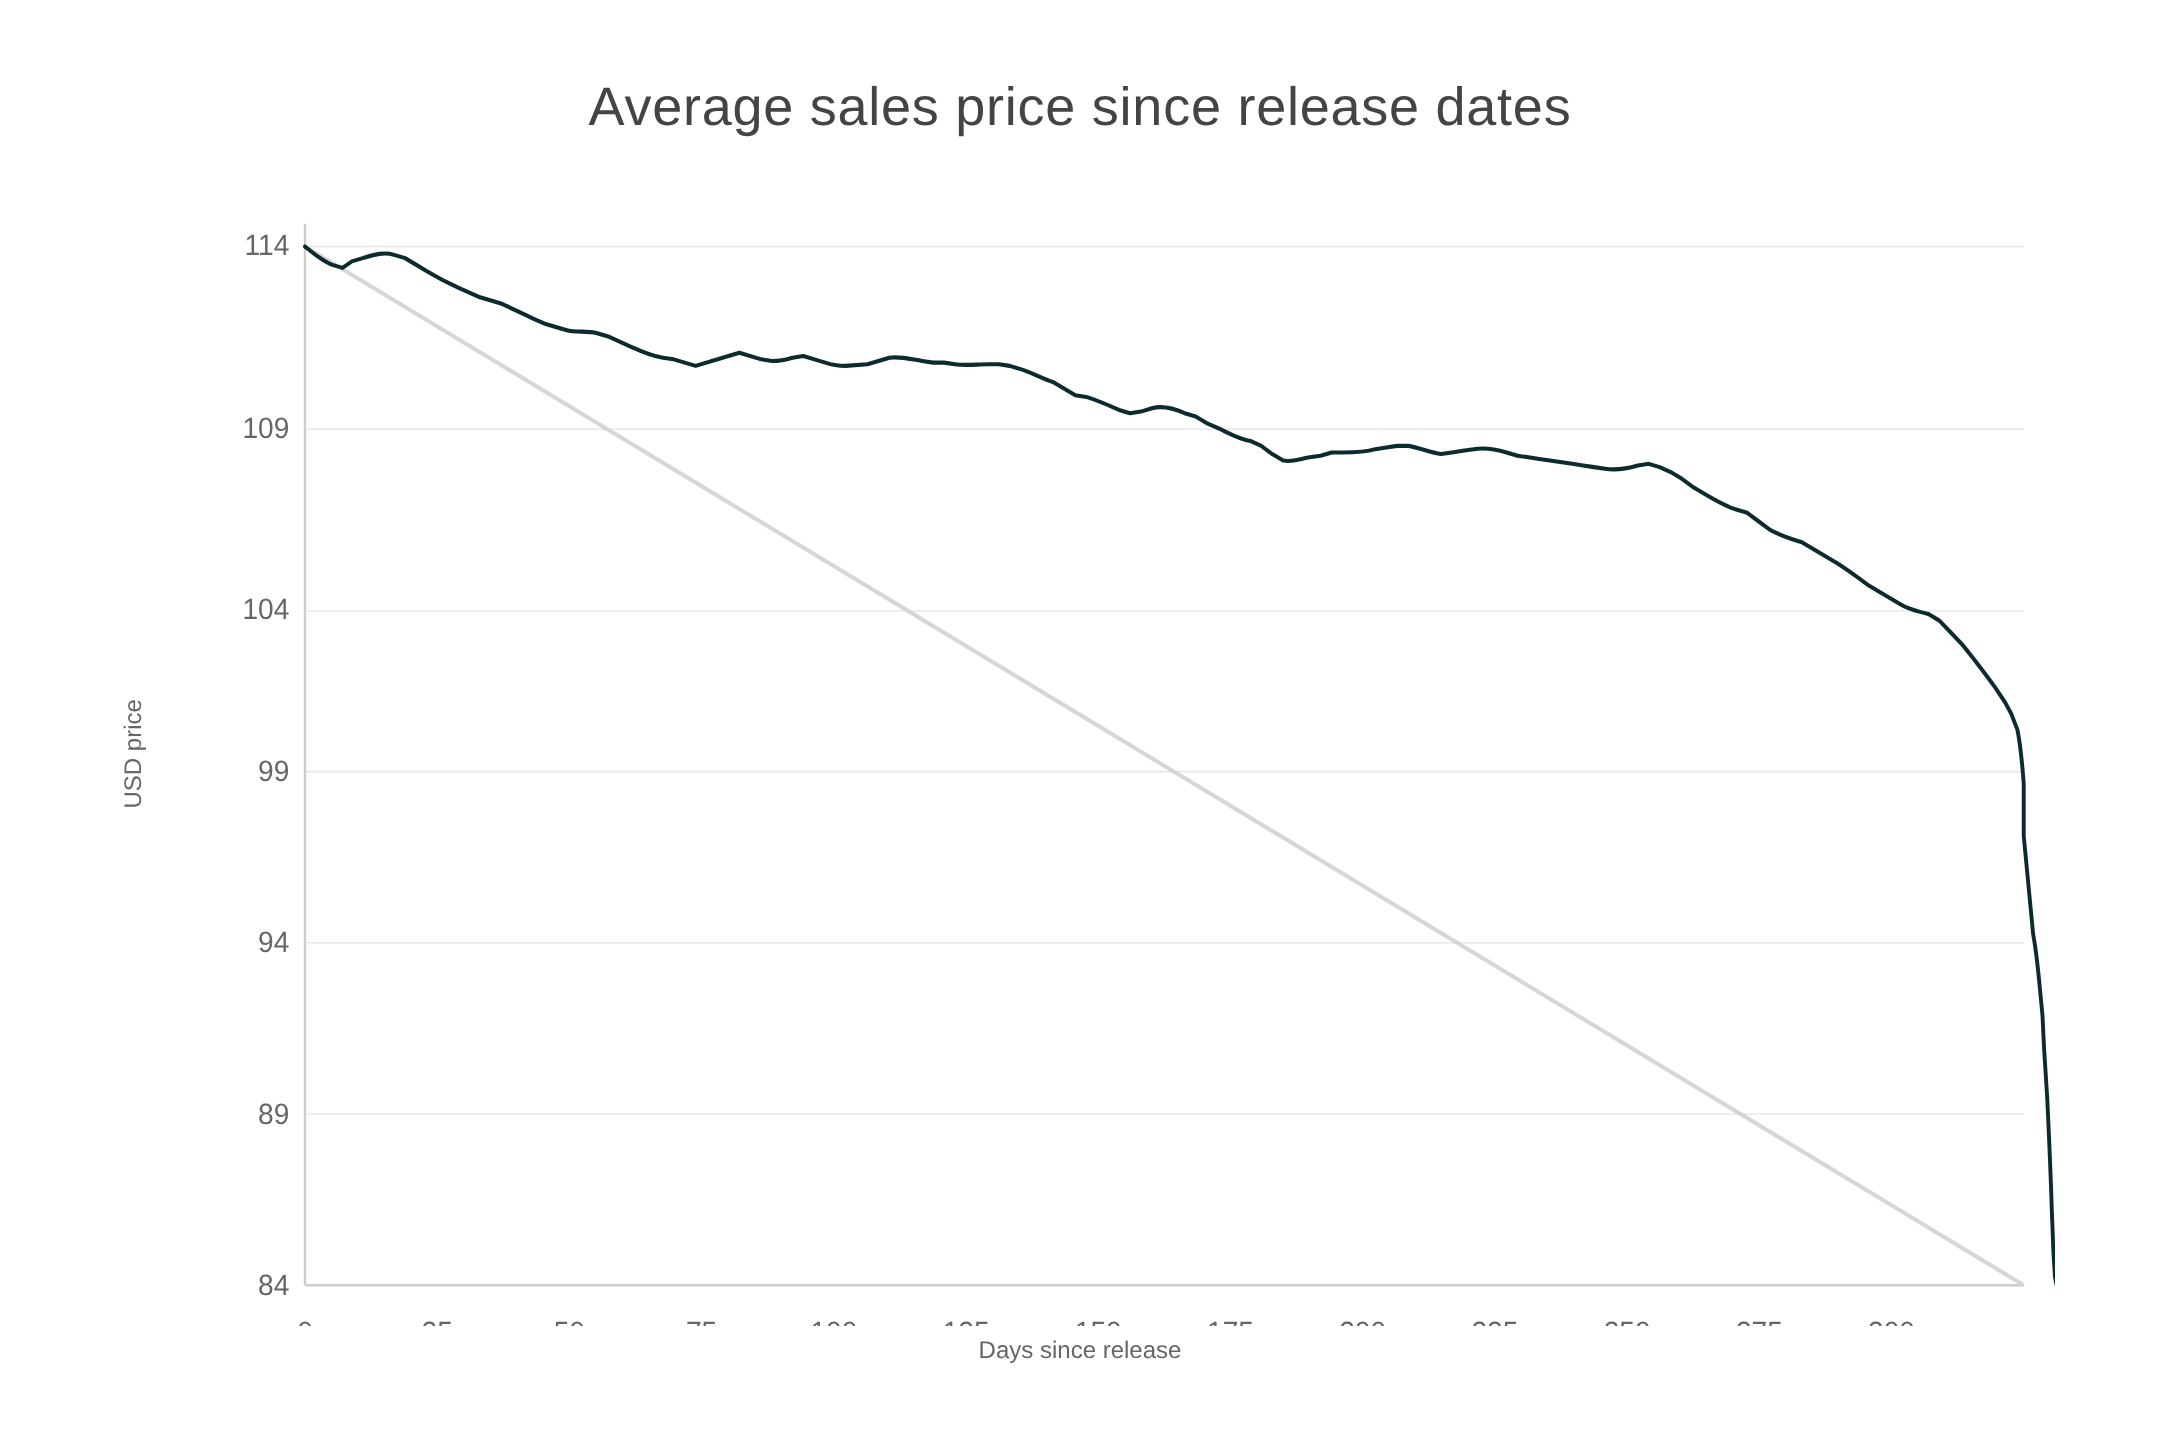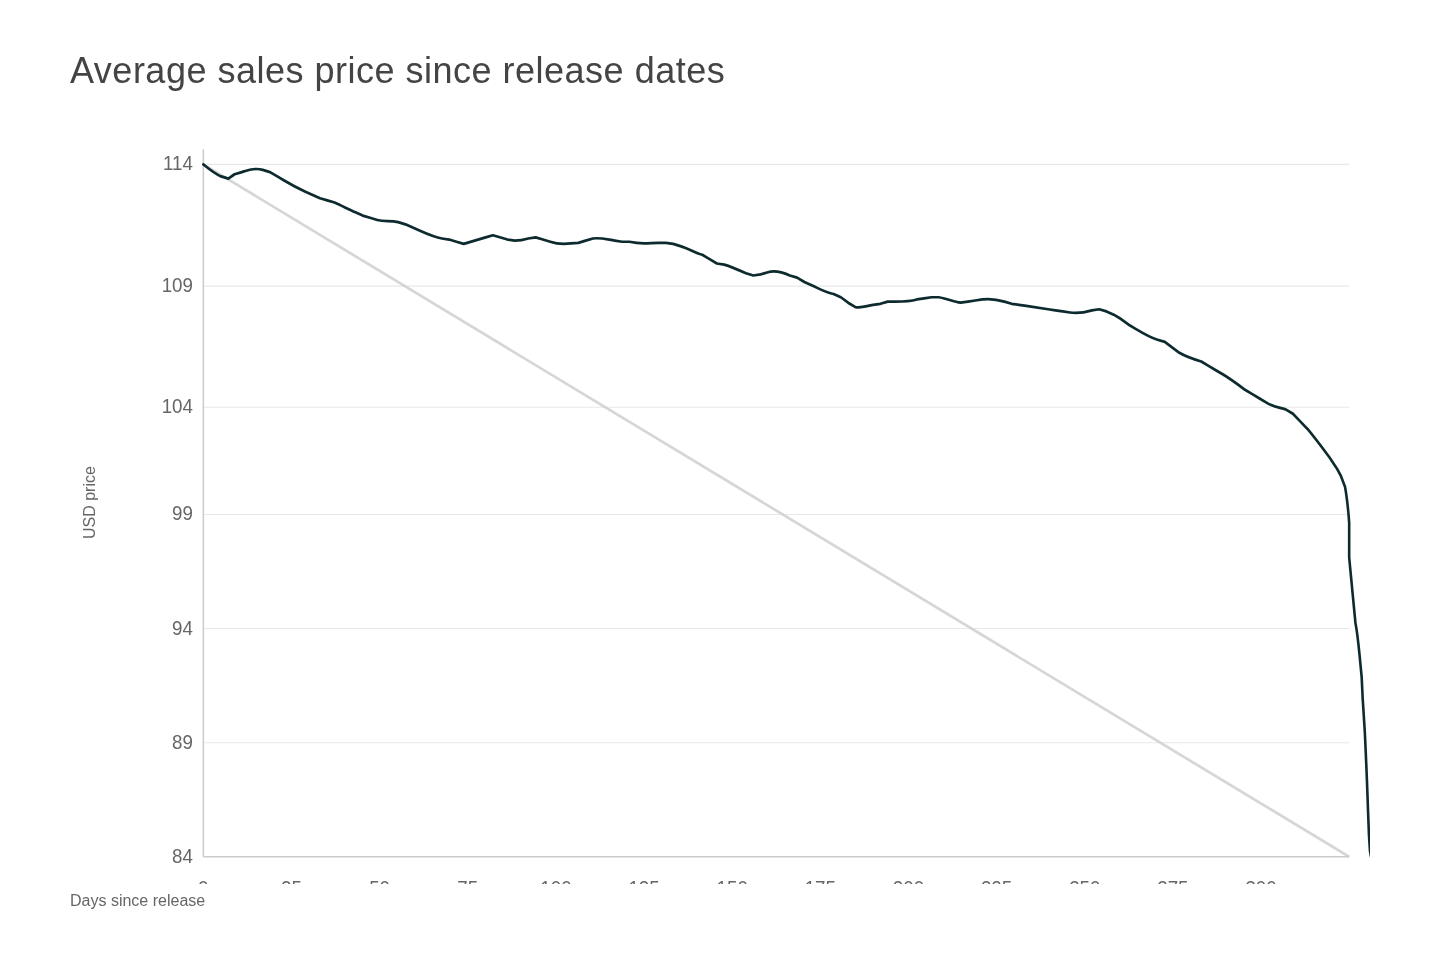--- a/index.html
+++ b/index.html
@@ -11,21 +11,21 @@
       display: flex;
       align-items: center;
       justify-content: center;
     }
     .chart-container {
       width: 1300px;
       height: 860px;
       position: relative;
       display: flex;
       flex-direction: column;
-      align-items: flex-start;
+      align-items: center;
     }
     .chart-title {
       font-size: 36px;
       font-weight: 300;
       color: #444;
       margin-bottom: 30px;
       letter-spacing: 0.5px;
     }
     .chart-area {
       width: 100%;

